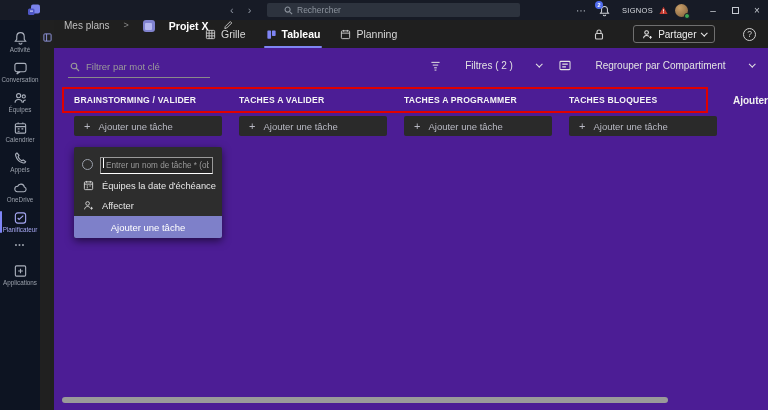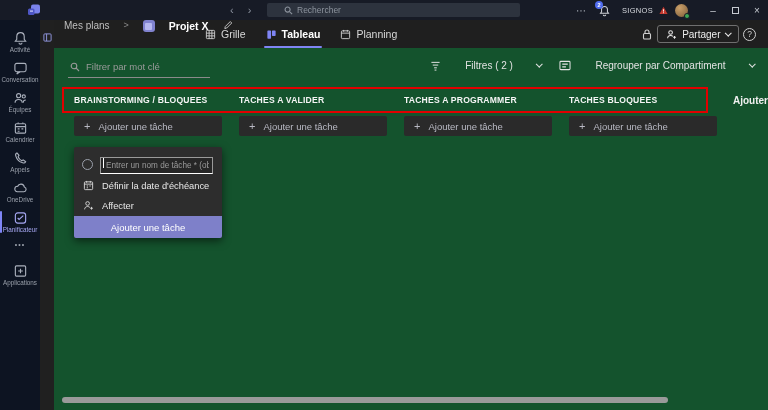--- a/index.html
+++ b/index.html
@@ -45,27 +45,27 @@
   .crumbs { position:absolute; left:10px; top:0; height:28px; display:flex; align-items:flex-start; gap:14px; }
   .crumb-root { color:#bfbfbf; font-size:10px; }
   .crumb-sep { color:#8a8a8a; font-size:9px; }
   .plan-icon { width:12px; height:12px; border-radius:3px; background:#8183cf; position:relative; }
   .plan-icon::after { content:""; position:absolute; left:2.5px; top:2.5px; width:7px; height:7px; border-radius:1px; background:#b6b8ef; }
   .plan-name { color:#ffffff; font-size:10.5px; font-weight:bold; }
   .tabs { position:absolute; left:151px; top:0; height:28px; display:flex; align-items:center; gap:20px; }
   .tab { position:relative; height:28px; display:flex; align-items:center; gap:5px; color:#d8d8d8; font-size:10.5px; cursor:pointer; }
   .tab.active { color:#ffffff; font-weight:bold; }
   .tab.active::after { content:""; position:absolute; left:-2px; right:-2px; bottom:0; height:2.5px; background:#7f85f5; border-radius:2px; }
-  .hdr-right { position:absolute; right:12px; top:0; height:28px; display:flex; align-items:center; gap:4px; }
+  .hdr-right { position:absolute; right:12px; top:0; height:28px; display:flex; align-items:center; gap:28px; }
   .share-btn { height:18px; display:flex; align-items:center; gap:5px; padding:0 8px; border:1px solid #6f6f6f; border-radius:3px; color:#ececec; font-size:10px; cursor:pointer; }
   .chev { display:inline-block; width:4.5px; height:4.5px; border-right:1.2px solid currentColor; border-bottom:1.2px solid currentColor; transform:rotate(45deg) translate(-1px,-1px); }
   .help-circ { width:13px; height:13px; border:1.2px solid #cfcfcf; border-radius:50%; color:#cfcfcf; font-size:8.5px; display:flex; align-items:center; justify-content:center; }
 
   
-  .board { position:absolute; left:54px; top:48px; width:714px; height:362px; background:#14532d; }
+  .board { position:absolute; left:54px; top:48px; width:714px; height:362px; background:#4c1d95; }
   .filter-wrap { position:absolute; left:14px; top:8px; width:142px; height:22px; border-bottom:1px solid #8a8a8a; display:flex; align-items:center; gap:6px; padding-left:2px; }
   .filter-wrap .fph { color:#9a9a9a; font-size:9.5px; }
   .toolbar-right { position:absolute; right:14px; top:12px; display:flex; align-items:center; gap:18px; color:#e3e3e3; }
   .tb-ctl { display:flex; align-items:center; gap:24px; font-size:10px; cursor:pointer; }
 
   .annot-red { position:absolute; left:8px; top:39px; width:646px; height:26px; border:2.5px solid #e10000; z-index:9; pointer-events:none; }
   .col-title { position:absolute; top:47px; color:#f5f5f5; font-size:8.6px; font-weight:bold; letter-spacing:.2px; white-space:nowrap; }
   .add-task-btn { position:absolute; top:68px; width:148px; height:20px; background:#2a2a2a; border-radius:2px; display:flex; align-items:center; gap:8px; padding-left:10px; color:#b9bac4; font-size:9.5px; cursor:pointer; }
   .add-task-btn .plus { font-size:11px; font-weight:300; color:#b9bac4; }
   .add-bucket { position:absolute; left:679px; top:47px; color:#f0f0f0; font-size:10px; font-weight:bold; white-space:nowrap; cursor:pointer; }
@@ -280,21 +280,21 @@
           <rect x="1" y="1.5" width="11" height="9" rx="1"></rect>
           <path d="M3.5 4.5h6M3.5 7.5h4"></path>
         </svg>
         <span>Regrouper par Compartiment</span>
         <span class="chev"></span>
       </div>
     </div>
 
     <div class="annot-red"></div>
 
-    <div class="col-title" style="left:20px">BRAINSTORMING / BLOQUEES</div>
+    <div class="col-title" style="left:20px">BRAINSTORMING / VALIDER</div>
     <div class="col-title" style="left:185px">TACHES A VALIDER</div>
     <div class="col-title" style="left:350px">TACHES A PROGRAMMER</div>
     <div class="col-title" style="left:515px">TACHES BLOQUEES</div>
 
     <div class="add-task-btn" style="left:20px">
       <span class="plus">+</span>
       <span>Ajouter une tâche</span>
     </div>
     <div class="add-task-btn" style="left:185px">
       <span class="plus">+</span>
@@ -317,21 +317,21 @@
         <span class="tc-input-wrap">
           <input class="tc-input" type="text" placeholder="Entrer un nom de tâche * (obligat" style="">
           <span class="tc-caret"></span>
         </span>
       </div>
       <div class="tc-opt due">
         <svg width="11" height="11" viewBox="0 0 12 12" fill="none" stroke="#d8d8d8" stroke-width="1">
           <rect x="1.5" y="2" width="9" height="8.5" rx="1"></rect>
           <path d="M1.5 4.5h9M4 1v2M8 1v2M4 6.5h1.5M7 6.5h1.5M4 8.5h1.5"></path>
         </svg>
-        <span>Définir la date d'échéance</span>
+        <span>Équipes la date d'échéance</span>
       </div>
       <div class="tc-opt assign">
         <svg width="11" height="11" viewBox="0 0 12 12" fill="none" stroke="#d8d8d8" stroke-width="1">
           <circle cx="5" cy="3.8" r="2"></circle>
           <path d="M1.8 10.2c0-2 1.5-3.1 3.2-3.1 1 0 1.9.4 2.5 1"></path>
           <path d="M9.3 7.5v3M7.8 9h3"></path>
         </svg>
         <span>Affecter</span>
       </div>
       <button class="tc-submit">Ajouter une tâche</button>

